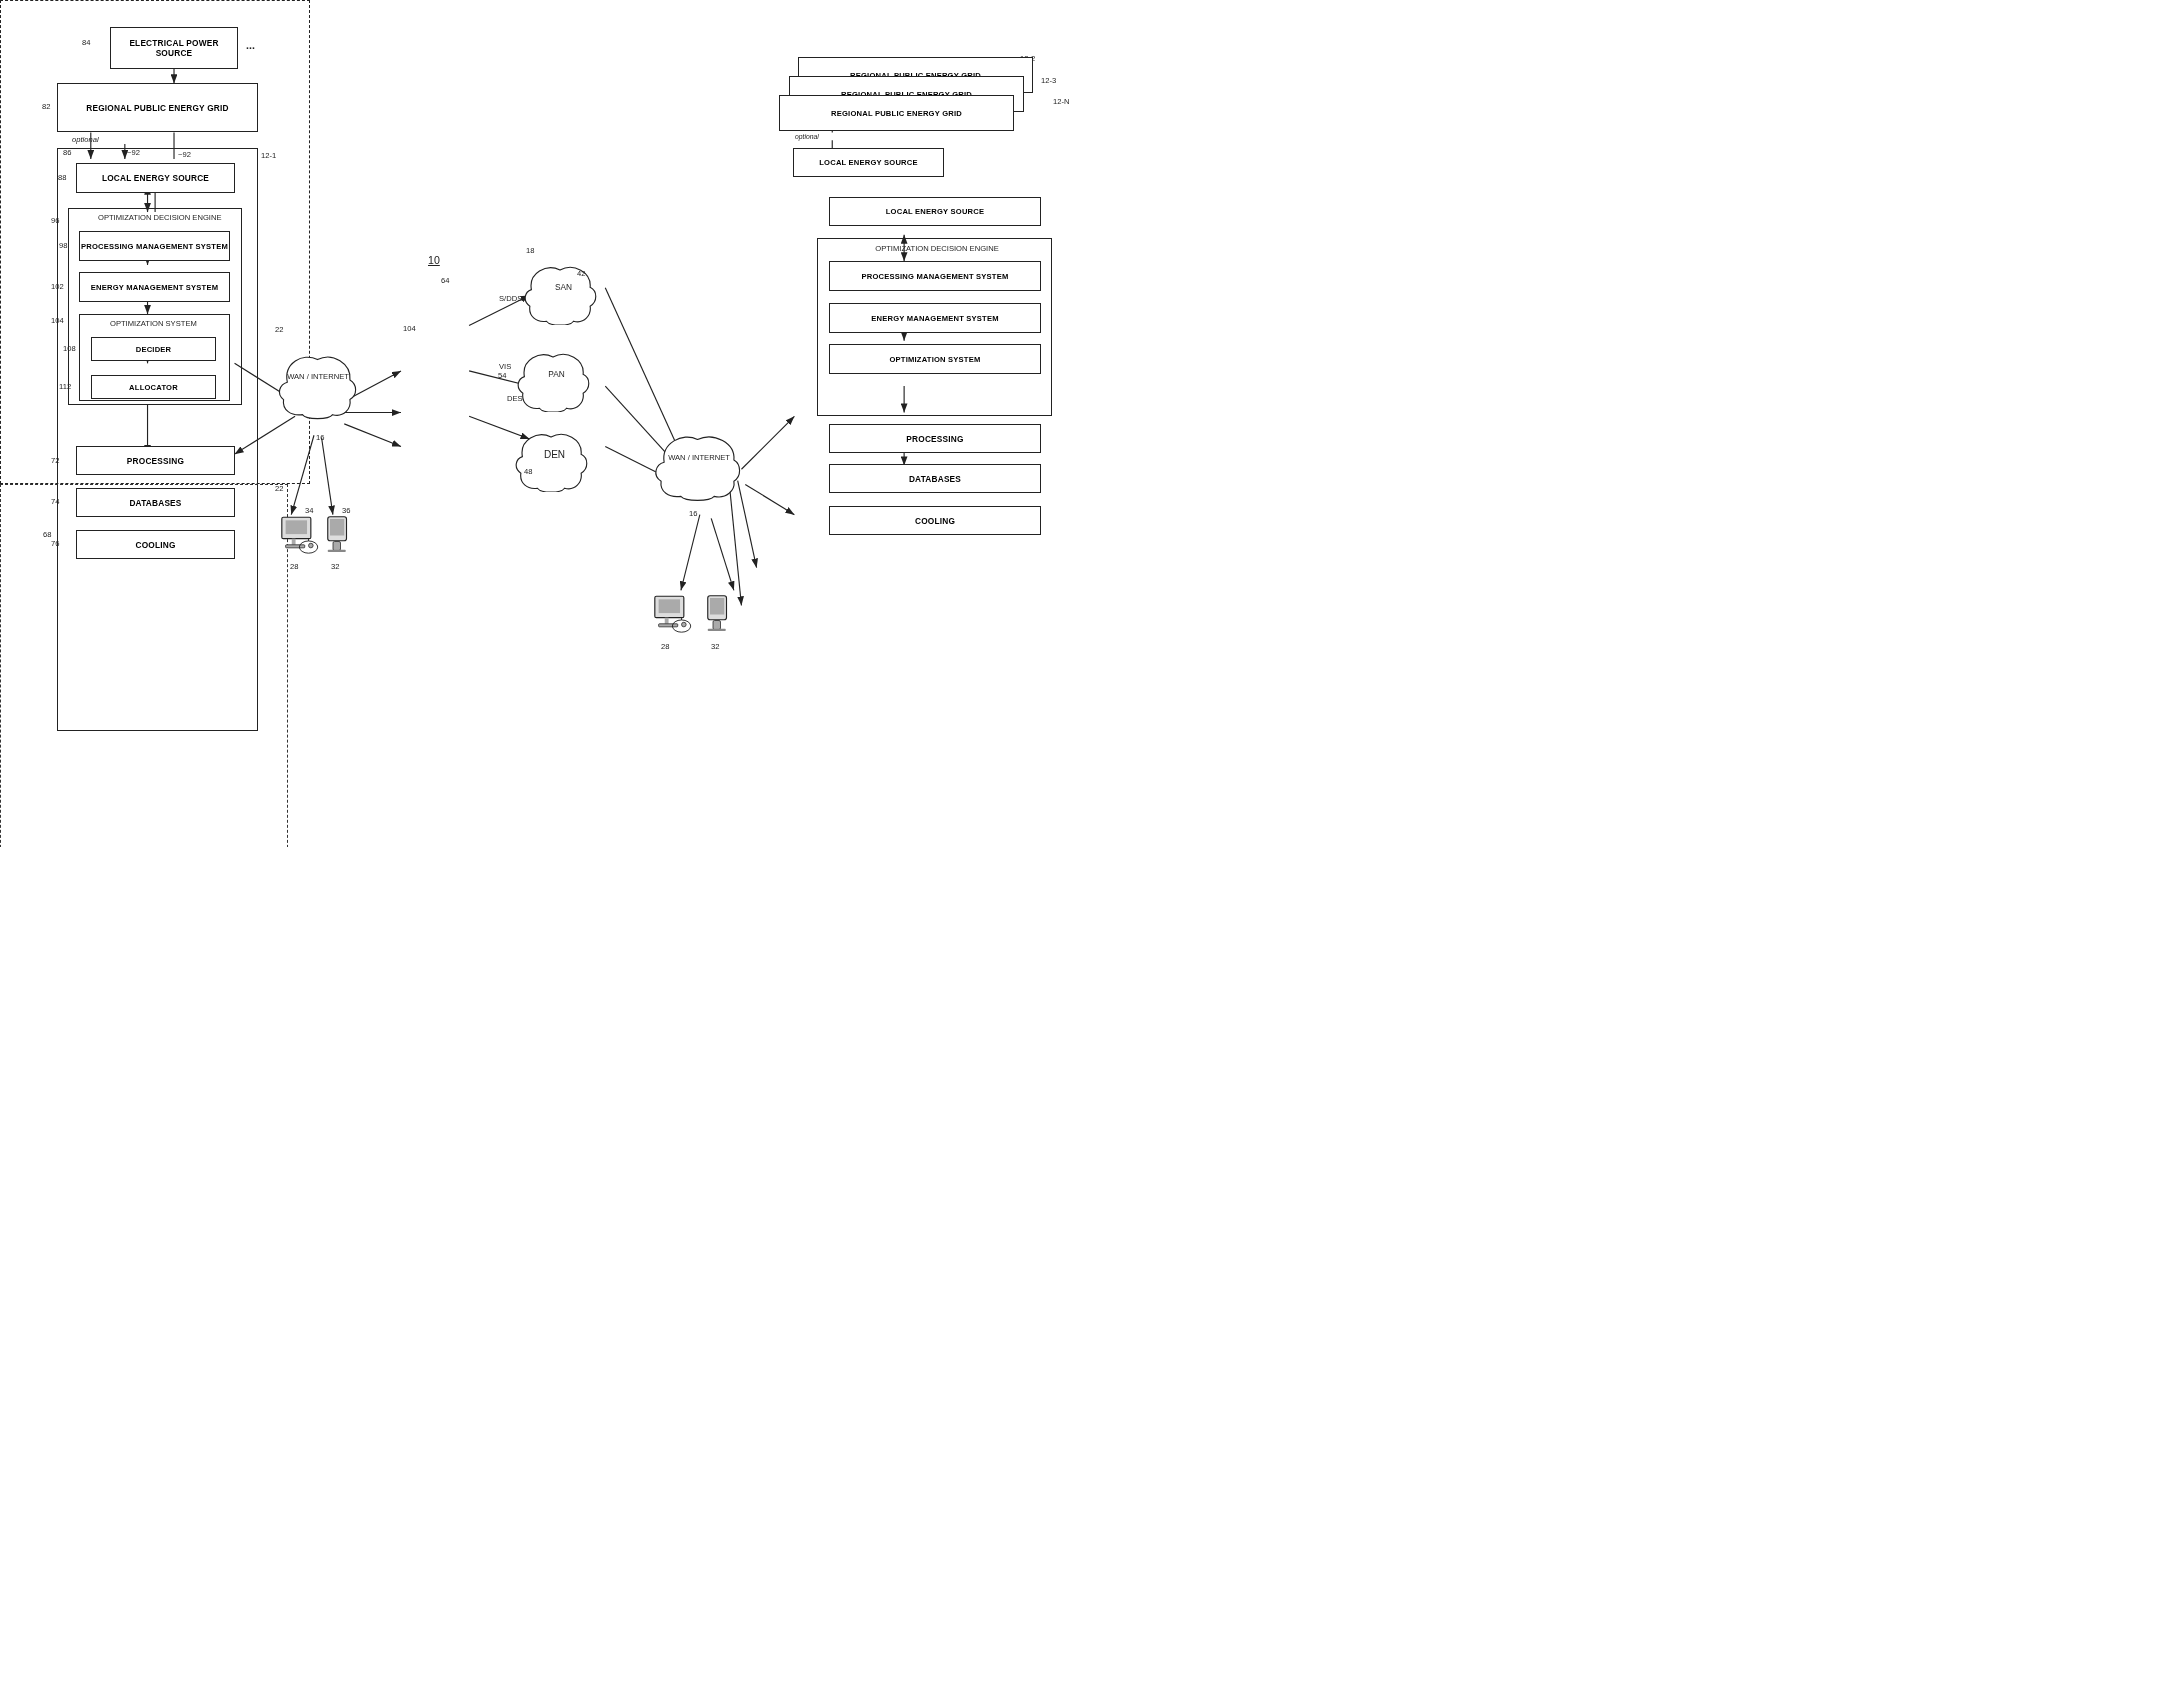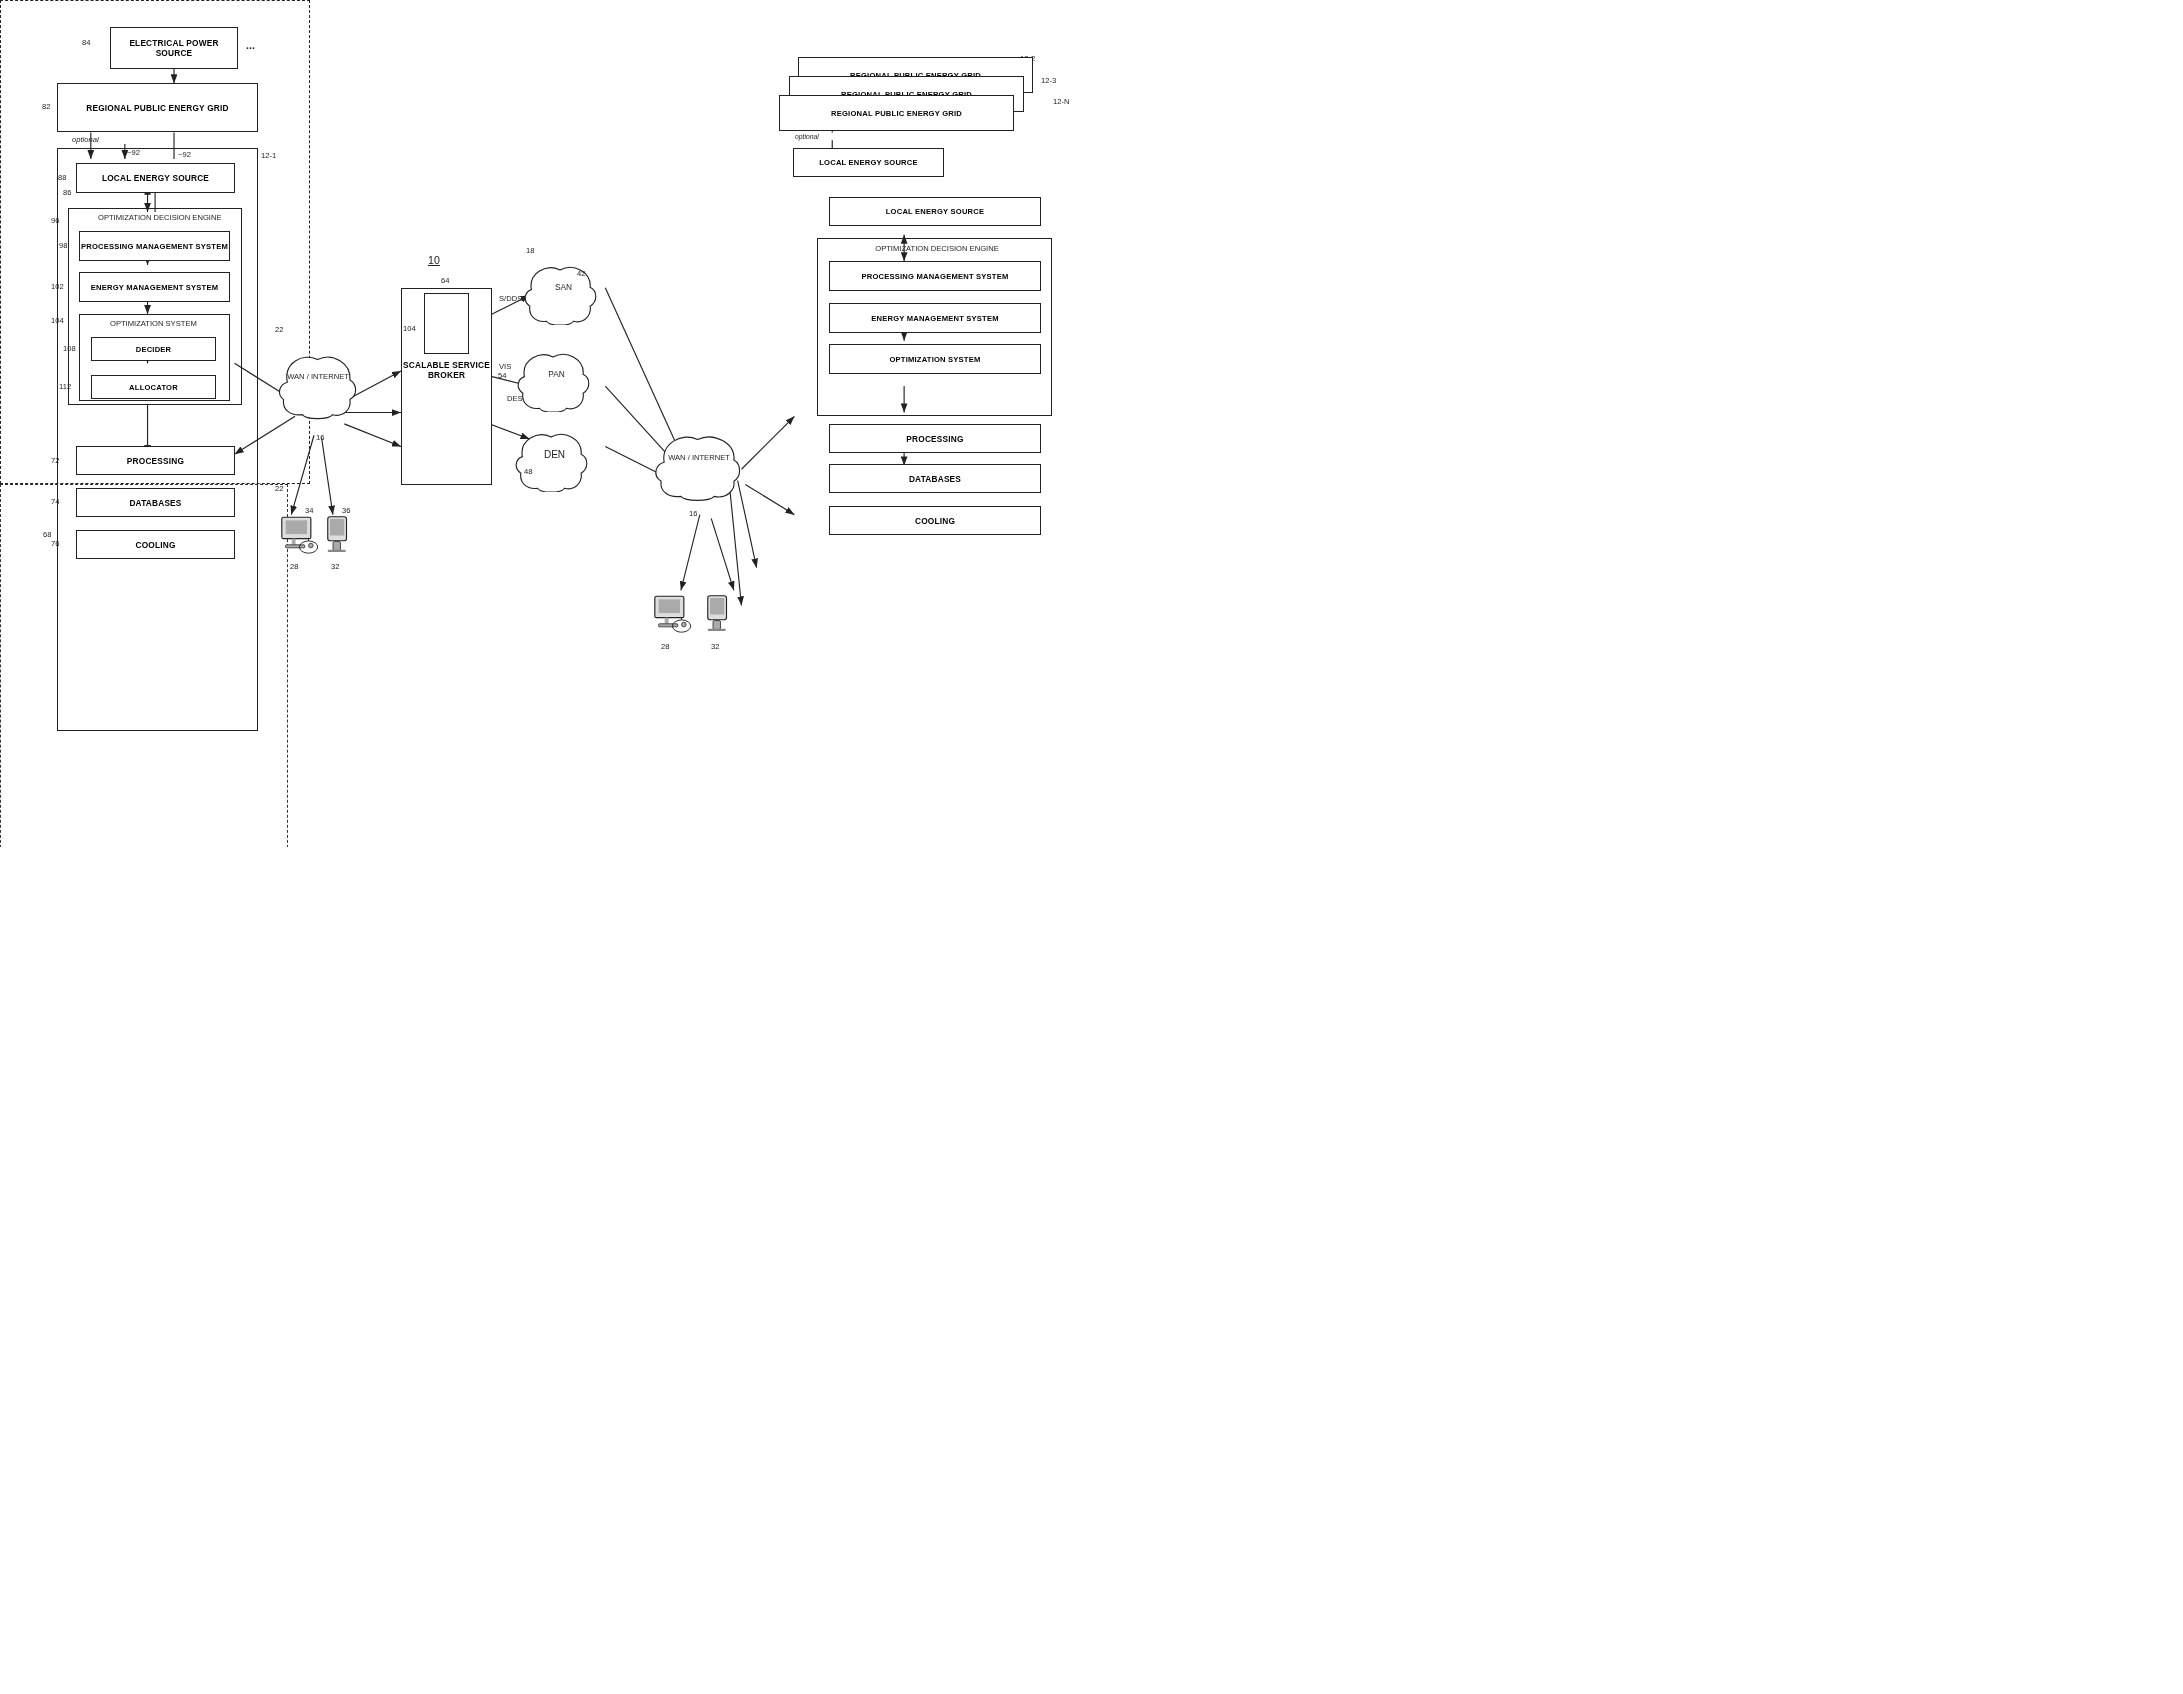--- a/index.html
+++ b/index.html
@@ -136,21 +136,21 @@
   </div>
   <span class="label" style="left:82px; top:38px;">84</span>
   <span class="label" style="left:246px; top:39px; font-size:10.6px; font-weight:bold;">...</span>
 
   <div class="box" style="left:57px; top:83px; width:201px; height:49px; font-size:8.3px;">
     <span>REGIONAL PUBLIC ENERGY GRID</span>
   </div>
   <span class="label label-italic" style="left:72px; top:135px; font-size:7.6px;">optional</span>
   <span class="label" style="left:42px; top:102px;">82</span>
 
-  <span class="label" style="left:63px; top:148px;margin-top:40px;">86</span>
+  <span class="label" style="left:63px; top:148px;">86</span>
   <span class="label" style="left:127px; top:148px;">~92</span>
 
   <div class="box-thick box" style="left:57px; top:148px; width:201px; height:583px; background: transparent; z-index:0;">
   </div>
   <span class="label" style="left:261px; top:151px; font-size:7.6px;">12-1</span>
 
   <div class="box" style="left:76px; top:163px; width:159px; height:30px; font-size:8.3px;">
     <span>LOCAL ENERGY SOURCE</span>
   </div>
   <span class="label" style="left:58px; top:173px;">88</span>
@@ -212,25 +212,20 @@
   <span class="label" style="left:275px; top:484px;">22</span>
 
   <svg class="cloud-shape" style="left:276px; top:348px;" width="83" height="76" viewBox="0 0 110 100">
     <path d="M55 15 C35 5, 10 20, 15 45 C5 48, 0 60, 10 68 C8 82, 20 90, 35 88 C40 95, 70 95, 75 88 C90 92, 100 80, 98 68 C108 62, 108 48, 98 42 C100 20, 75 5, 55 15Z" fill="#fff" stroke="#222" stroke-width="1.5"></path>
   </svg>
   <div class="label label-bold" style="left:286px; top:372px; font-size:7.6px; text-align:center; width:64px;">
     <span>WAN / INTERNET</span>
   </div>
   <span class="label" style="left:316px; top:433px;">16</span>
 
-  <div class="box" style="left:401px; top:288px; width:91px; height:197px; font-size:8.3px; flex-direction:column; justify-content:flex-start; padding-top:3.8px;">
-
-    <div style="border:1.1px solid #222; width:45px; height:61px; background:#fff; margin-bottom:6px;"></div>
-    <span style="font-size:8.3px; font-weight:bold; text-align:center;">SCALABLE SERVICE BROKER</span>
-  </div>
   <span class="label" style="left:441px; top:276px;">64</span>
   <span class="label" style="left:403px; top:324px;">104</span>
 
   <span class="label" style="left:499px; top:294px; font-size:7.6px;">S/DDS</span>
   <span class="label" style="left:499px; top:362px; font-size:7.6px;">VIS</span>
   <span class="label" style="left:483px; top:394px; font-size:7.6px;padding-left:24px;">DES</span>
 
   <span class="label" style="left:526px; top:246px;">18</span>
 
   <svg class="cloud-shape" style="left:522px; top:261px;" width="76" height="64" viewBox="0 0 100 85">

